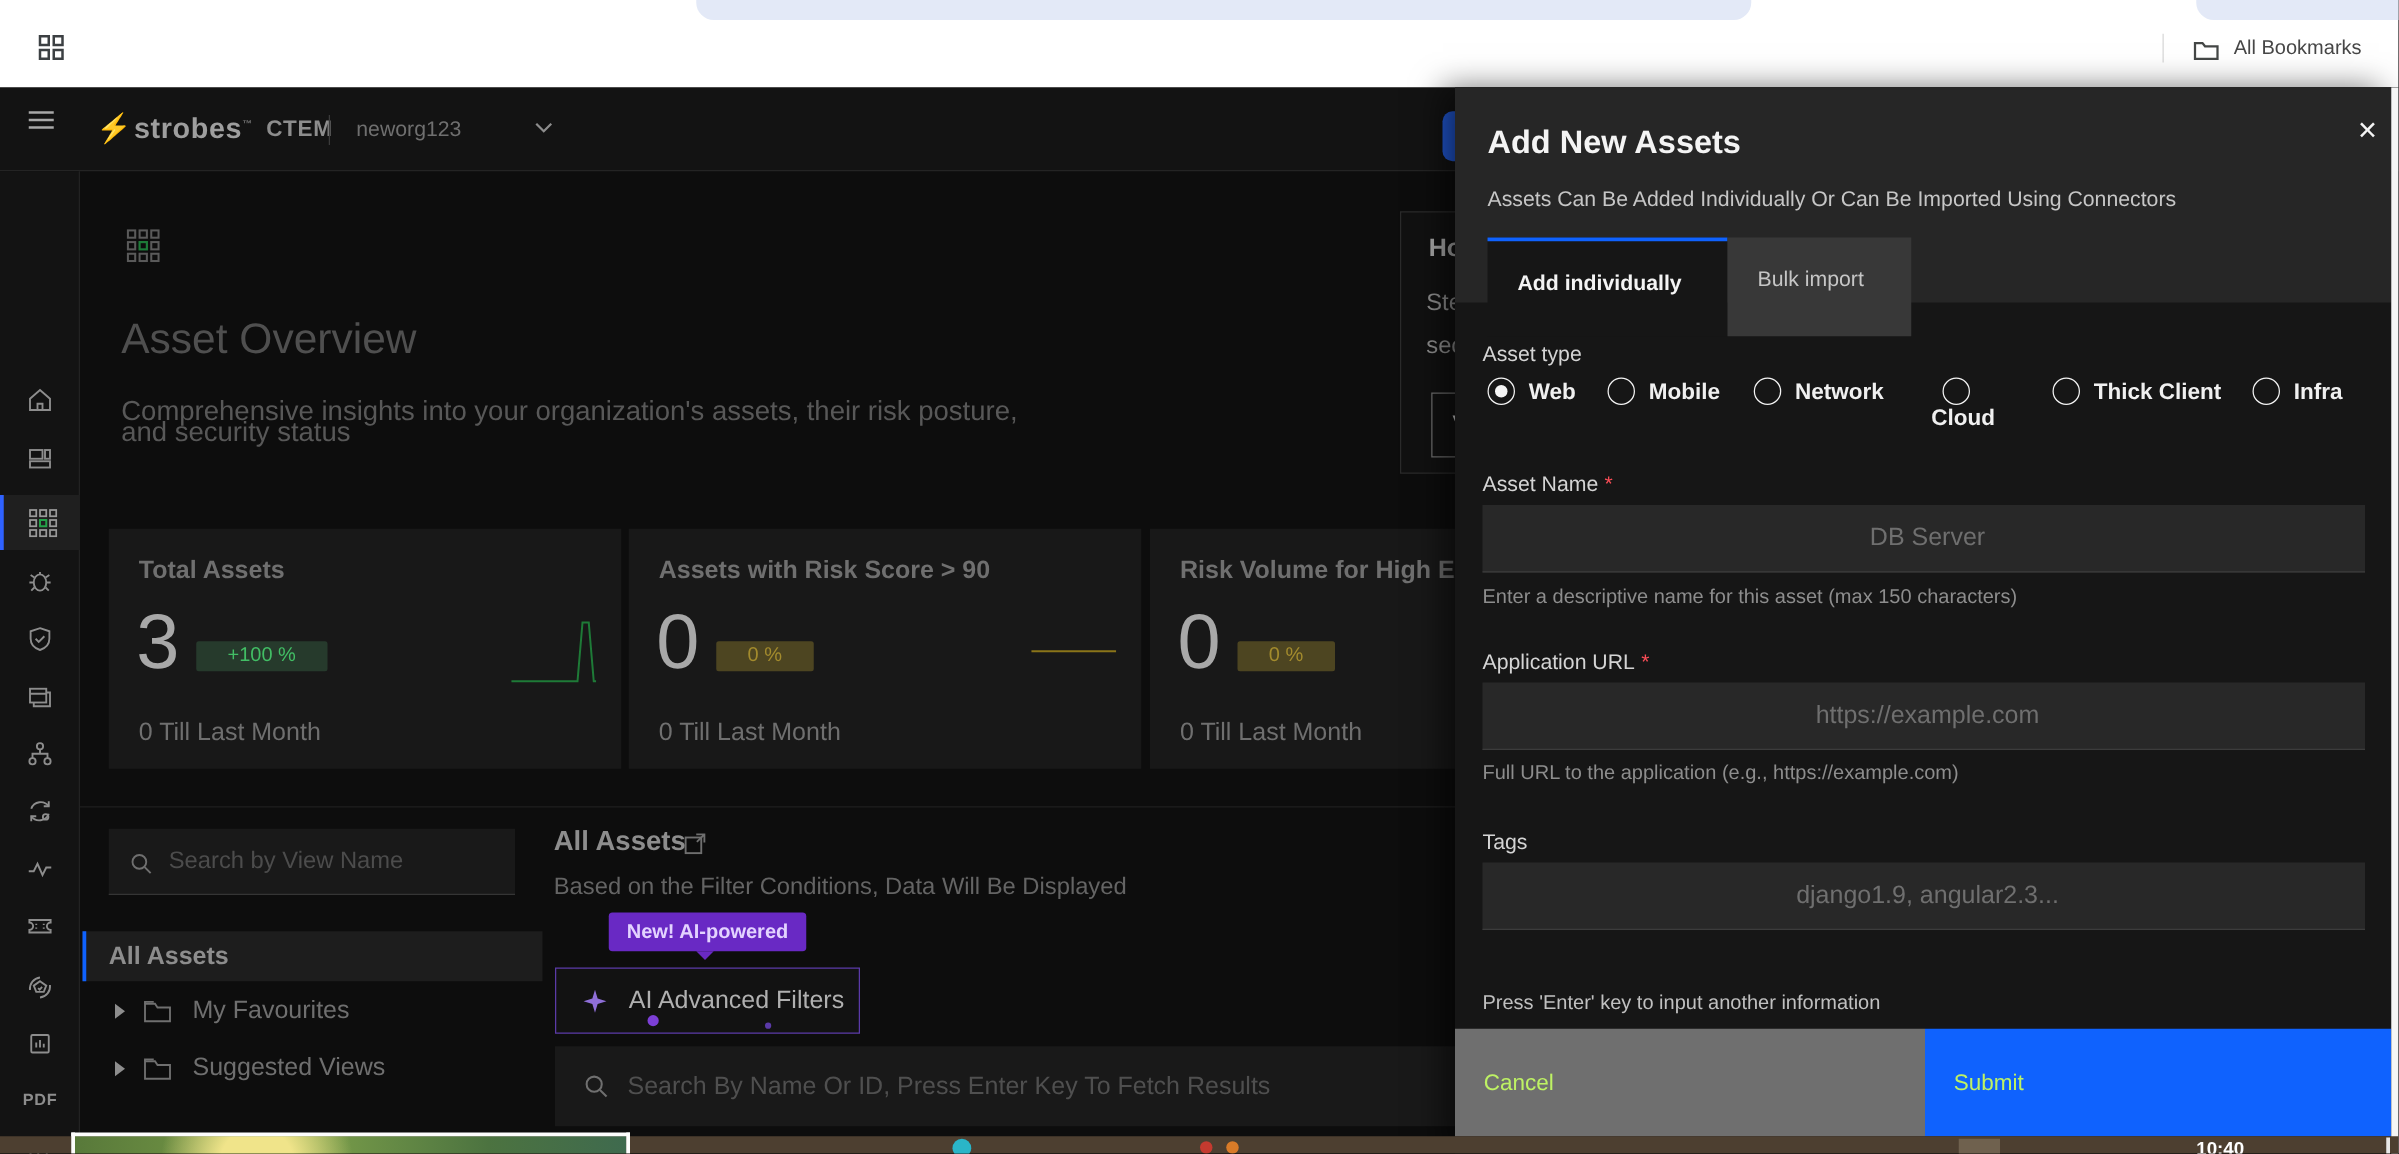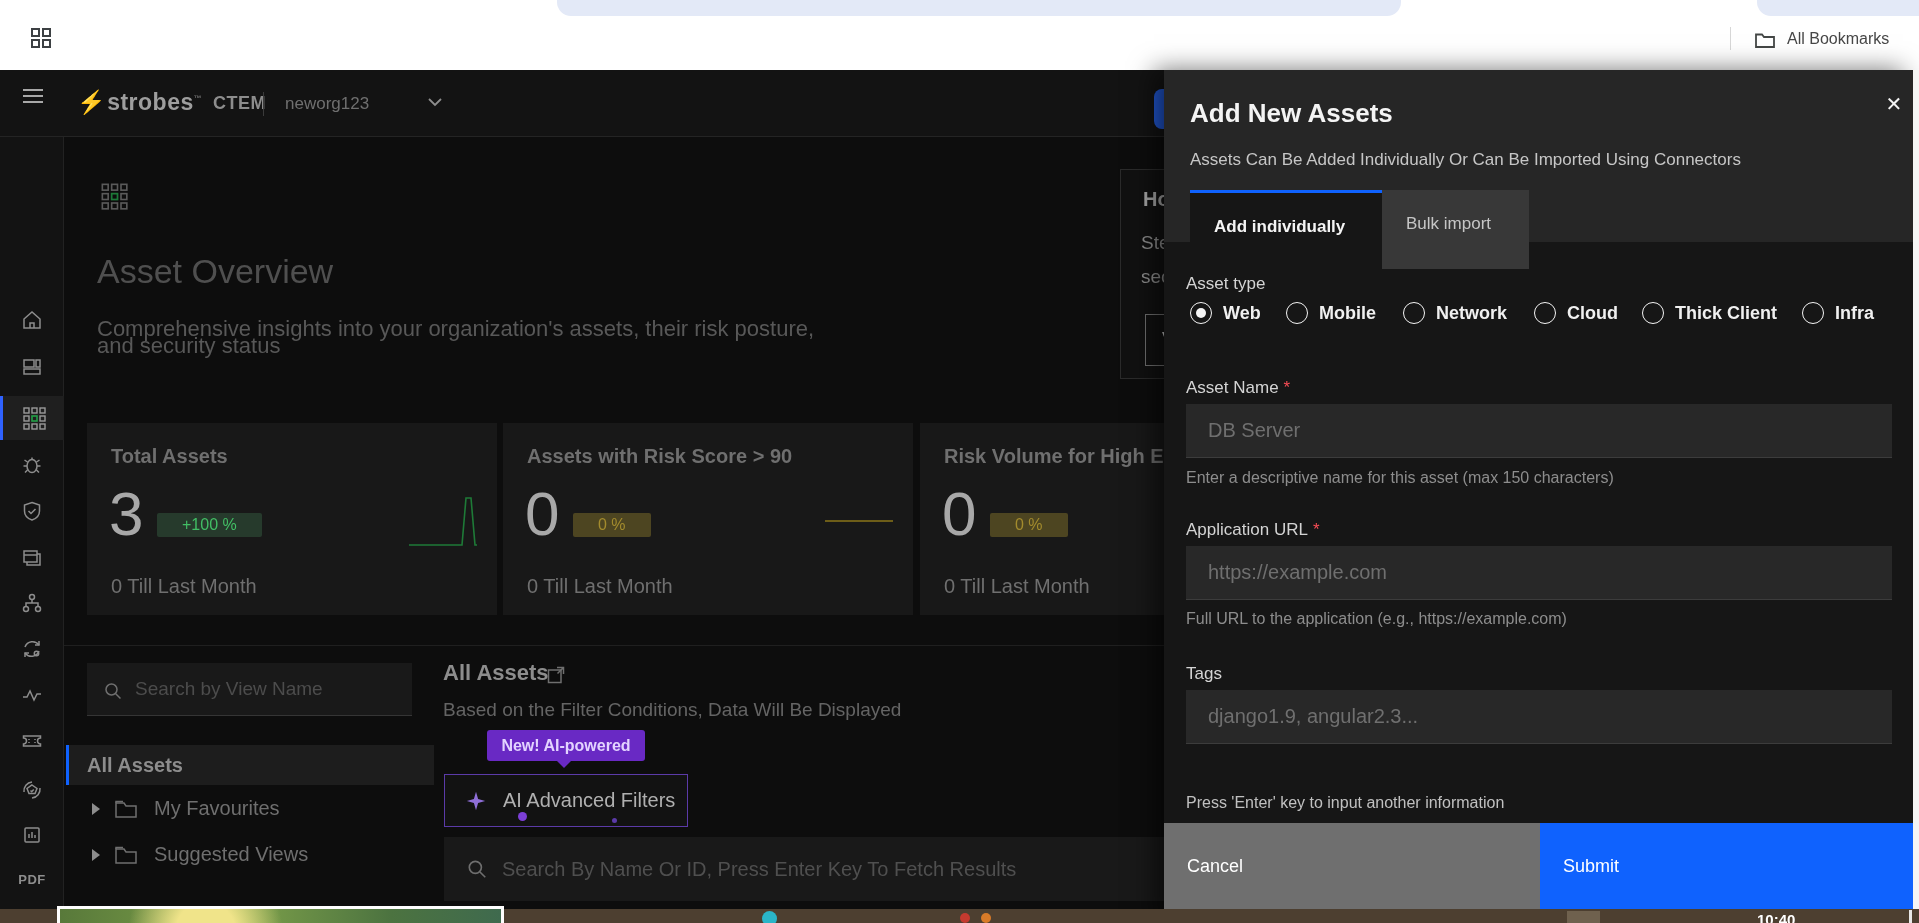--- a/index.html
+++ b/index.html
@@ -84,26 +84,26 @@
   .field-label{position:absolute;left:22px;font-size:17px;color:#d4d4d4;}
   .req{color:#fa4d56;margin-left:5px;}
   .radio-row{position:absolute;left:22px;top:232px;width:706px;height:46px;}
   .radio-opt{position:absolute;top:0;display:flex;align-items:center;}
   .radio-circle{width:22px;height:22px;border:1.5px solid #f4f4f4;border-radius:50%;box-sizing:border-box;
                 display:flex;align-items:center;justify-content:center;}
   .radio-circle .dotc{width:10px;height:10px;border-radius:50%;background:#f4f4f4;display:none;}
   .radio-opt.checked .radio-circle .dotc{display:block;}
   .radio-label{margin-left:11px;font-size:18px;font-weight:600;color:#f0f0f0;}
   .d-input{position:absolute;left:22px;width:706px;height:54px;background:#282828;border:none;border-bottom:1px solid #3c3c3c;
-           box-sizing:border-box;color:#c6c6c6;font-size:20px;padding:0 16px 0 22px;font-family:"Liberation Sans",sans-serif;outline:none;}
+           box-sizing:border-box;color:#c6c6c6;font-size:20px;padding:0 16px 0 22px;font-family:"Liberation Sans",sans-serif;outline:none;text-align:center;}
   .d-input::placeholder{color:#6f6f6f;}
   .helper{position:absolute;left:22px;font-size:16px;color:#8d8d8d;}
   .helper-bright{color:#c0c0c0;}
   .drawer-btn{position:absolute;top:753px;height:86px;box-sizing:border-box;display:flex;align-items:center;
-              padding-left:23px;font-size:18px;color:#ffffff;cursor:pointer;}
+              padding-left:23px;font-size:18px;color:#bef264;cursor:pointer;}
   .btn-cancel{left:0;width:376px;background:#6f6f6f;}
   .btn-submit{left:376px;width:373px;background:#0f62fe;}
   
   .scrollbar{left:1913px;top:70px;width:6px;height:853px;background:#f5f5f5;}
   .bottom-strip{left:0;top:909px;width:1919px;height:14px;background:#4d3f30;}
   .photo-thumb{left:57px;top:906px;width:447px;height:17px;border:3px solid #fdfdfd;border-bottom:none;box-sizing:border-box;
      background:radial-gradient(circle at 33% 160%, #f0e48a 0 10%, rgba(0,0,0,0) 26%),
                 linear-gradient(90deg,#58793a,#7fa24a 40%,#4c7340 75%,#3f6a4e);}
   .tb-teal{left:762px;top:911px;width:15px;height:15px;border-radius:50%;background:#2ab5c8;}
   .tb-red{left:960px;top:913px;width:10px;height:10px;border-radius:50%;background:#c43a2f;}
@@ -390,21 +390,21 @@
         <span class="radio-label">Web</span>
       </div>
       <div class="radio-opt" style="left:100px;">
         <span class="radio-circle"></span>
         <span class="radio-label">Mobile</span>
       </div>
       <div class="radio-opt" style="left:217px;">
         <span class="radio-circle"></span>
         <span class="radio-label">Network</span>
       </div>
-      <div class="radio-opt" style="left:348px;">
+      <div class="radio-opt" style="left:348px;flex-direction:column;">
         <span class="radio-circle"></span>
         <span class="radio-label">Cloud</span>
       </div>
       <div class="radio-opt" style="left:456px;">
         <span class="radio-circle"></span>
         <span class="radio-label">Thick Client</span>
       </div>
       <div class="radio-opt" style="left:616px;">
         <span class="radio-circle"></span>
         <span class="radio-label">Infra</span>

